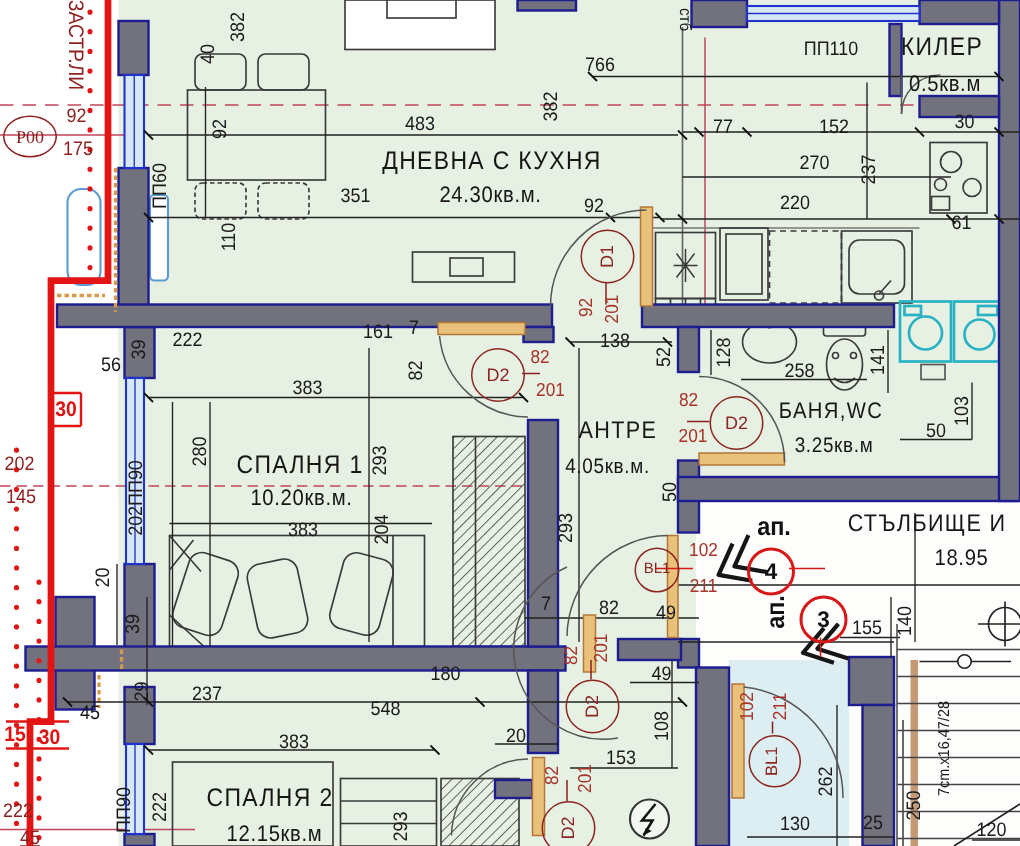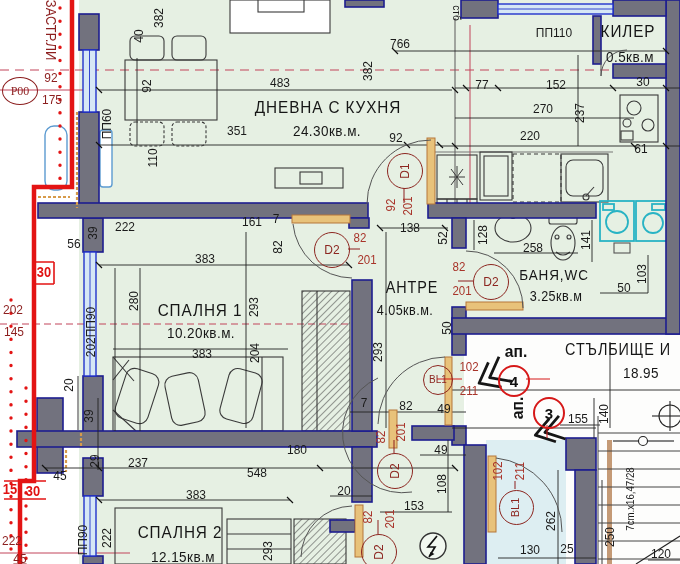--- a/index.html
+++ b/index.html
@@ -370,21 +370,21 @@
       <span class="lbl c-red" style="left: 469px; top: 367px; transform: translate(-50%, -50%) rotate(0deg) scaleX(0.92);">102</span>
       <span class="lbl c-red" style="left: 469px; top: 391px; transform: translate(-50%, -50%) rotate(0deg) scaleX(0.92);">211</span>
       <span class="lbl c-ap" style="left: 516px; top: 351px; transform: translate(-50%, -50%) rotate(0deg) scaleX(0.92);">ап.</span>
       <span class="lbl c-ap" style="left: 517px; top: 408px; transform: translate(-50%, -50%) rotate(270deg) scaleX(0.92);">ап.</span>
       <span class="lbl c-red" style="left: 498px; top: 471px; transform: translate(-50%, -50%) rotate(270deg) scaleX(0.92);">102</span>
       <span class="lbl c-red" style="left: 520px; top: 471px; transform: translate(-50%, -50%) rotate(270deg) scaleX(0.92);">211</span>
       <span class="lbl c-dim" style="left: 578px; top: 418px; transform: translate(-50%, -50%) rotate(0deg) scaleX(0.92);">155</span>
       <span class="lbl c-dim" style="left: 603px; top: 414px; transform: translate(-50%, -50%) rotate(270deg) scaleX(0.92);">140</span>
       <span class="lbl c-dim" style="left: 550px; top: 521px; transform: translate(-50%, -50%) rotate(270deg) scaleX(0.92);">262</span>
       <span class="lbl c-dim" style="left: 530px; top: 549px; transform: translate(-50%, -50%) rotate(0deg) scaleX(0.92);">130</span>
-      <span class="lbl c-dim" style="left: 567px; top: 548px; transform: translate(-50%, -50%) rotate(0deg) scaleX(0.92);">25</span>
+      <span class="lbl c-dim" style="left: 582px; top: 548px; transform: translate(-50%, -50%) rotate(0deg) scaleX(0.92);">25</span>
       <span class="lbl c-dim" style="left: 609px; top: 537px; transform: translate(-50%, -50%) rotate(270deg) scaleX(0.92);">250</span>
       <span class="lbl c-dimS" style="left: 630px; top: 499px; transform: translate(-50%, -50%) rotate(270deg) scaleX(0.92);">7cm.x16,47/28</span>
       <span class="lbl c-dim" style="left: 661px; top: 553px; transform: translate(-50%, -50%) rotate(0deg) scaleX(0.92);">120</span>
       <div class="marker m-axis" style="left: 2px; top: 77px; width: 34px; height: 26px; font-family: Liberation Serif, serif;">
         <span style="font-size: 12px;">Р00</span>
       </div>
       <div class="marker m-door" style="left: 387px; top: 153px; width: 34px; height: 34px;">
         <span style="font-size: 12px; transform: rotate(270deg);">D1</span>
       </div>
       <div class="marker m-door" style="left: 314px; top: 232px; width: 34px; height: 34px;">

